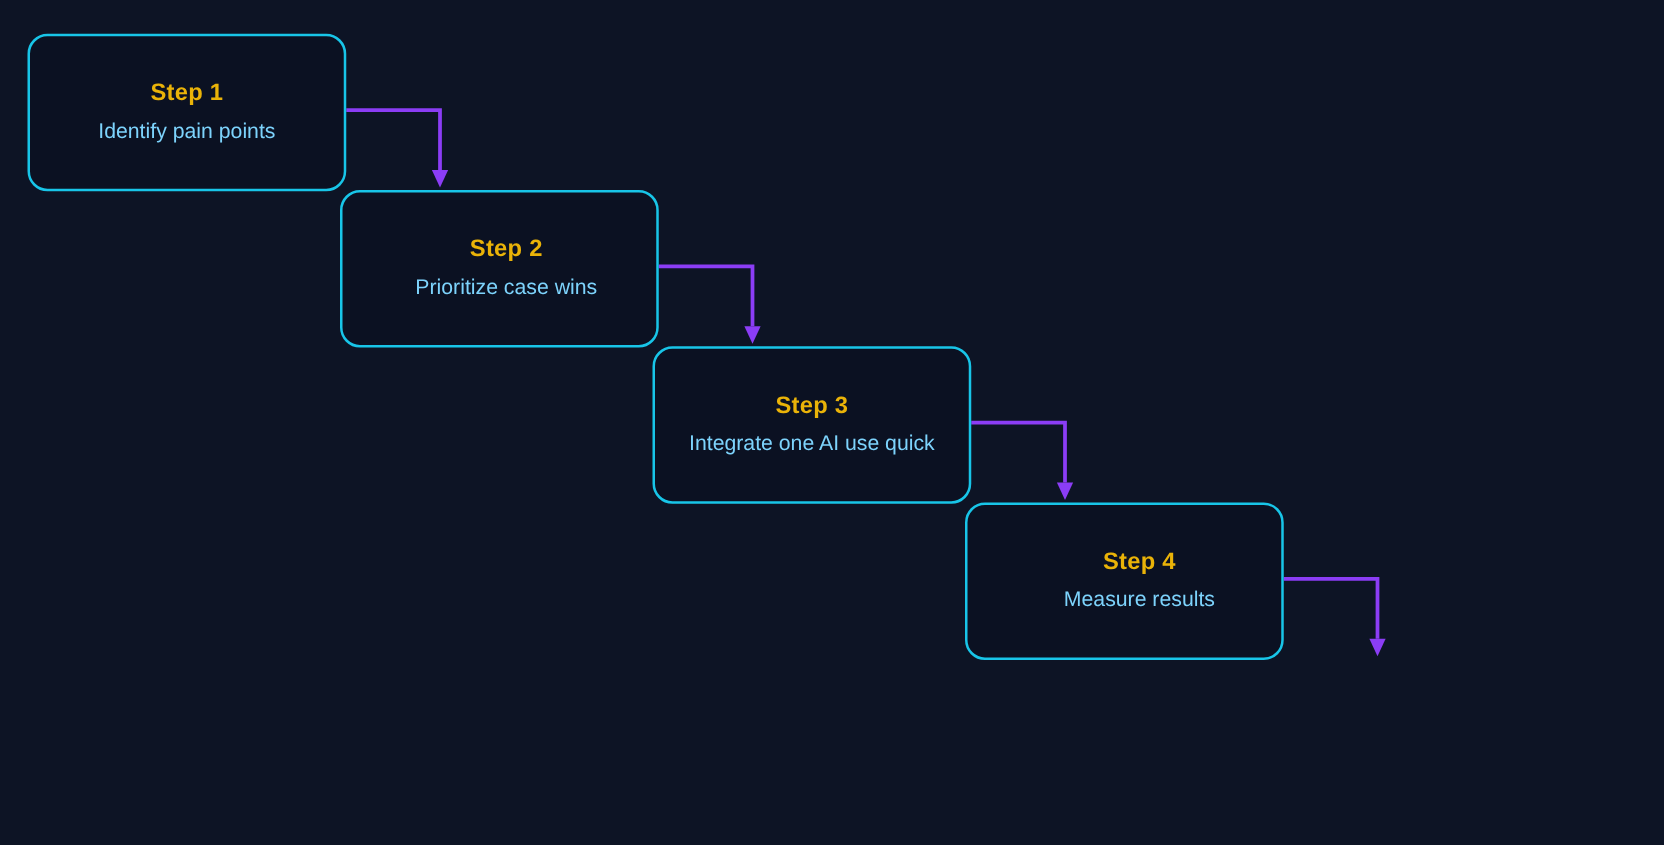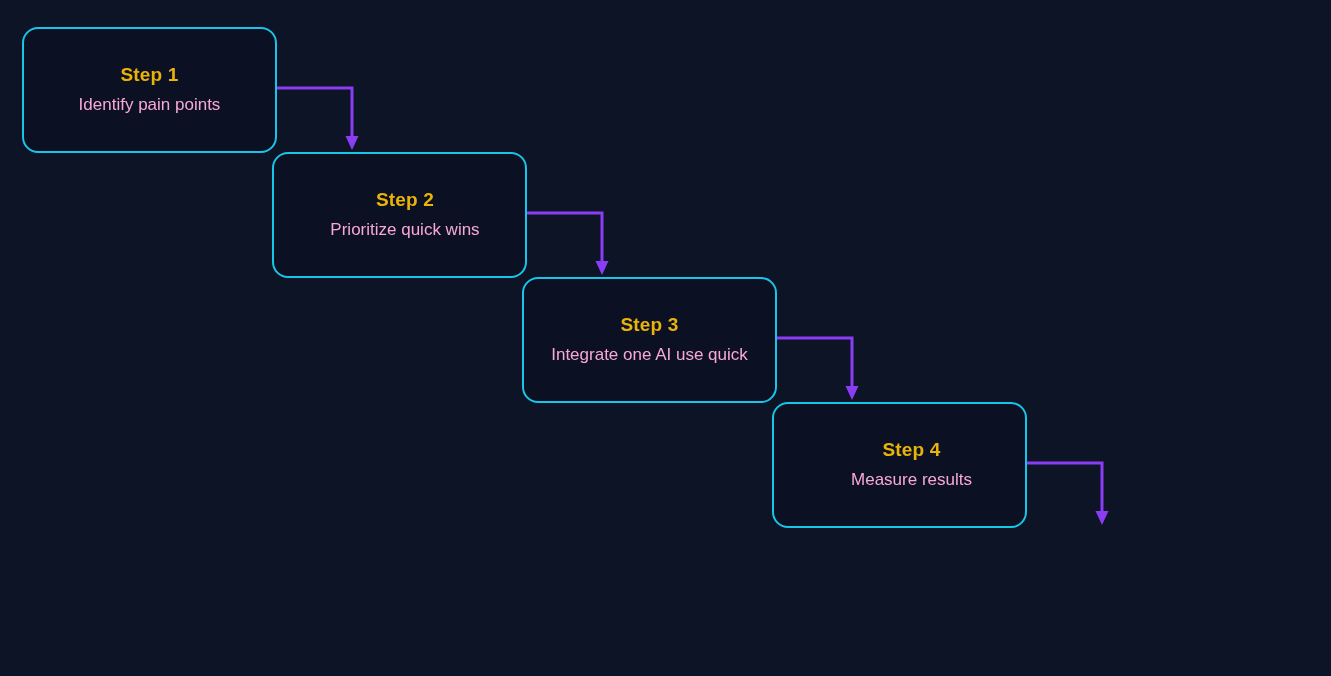--- a/index.html
+++ b/index.html
@@ -42,21 +42,21 @@
   }
   .step-title {
     color: #eab308;
     font-size: 19px;
     font-weight: bold;
     letter-spacing: 0.2px;
     line-height: 1.1;
     margin-bottom: 9px;
   }
   .step-desc {
-    color: #f9a8d4;
+    color: #7dd3fc;
     font-size: 17px;
     font-weight: normal;
     line-height: 1.15;
     text-align: center;
     padding: 0 10px;
   }
 </style>
 </head>
 <body>
 
@@ -75,21 +75,21 @@
       </g>
   </svg>
 
   <div class="step-box" style="left: 22px; top: 27px;">
     <div class="step-title">Step 1</div>
     <div class="step-desc">Identify pain points</div>
   </div>
 
   <div class="step-box" style="left: 272px; top: 152px; padding-left: 11px;">
     <div class="step-title">Step 2</div>
-    <div class="step-desc">Prioritize quick wins</div>
+    <div class="step-desc">Prioritize case wins</div>
   </div>
 
   <div class="step-box" style="left: 522px; top: 277px;">
     <div class="step-title">Step 3</div>
     <div class="step-desc">Integrate one AI use quick</div>
   </div>
 
   <div class="step-box" style="left: 772px; top: 402px; padding-left: 24px;">
     <div class="step-title">Step 4</div>
     <div class="step-desc">Measure results</div>

